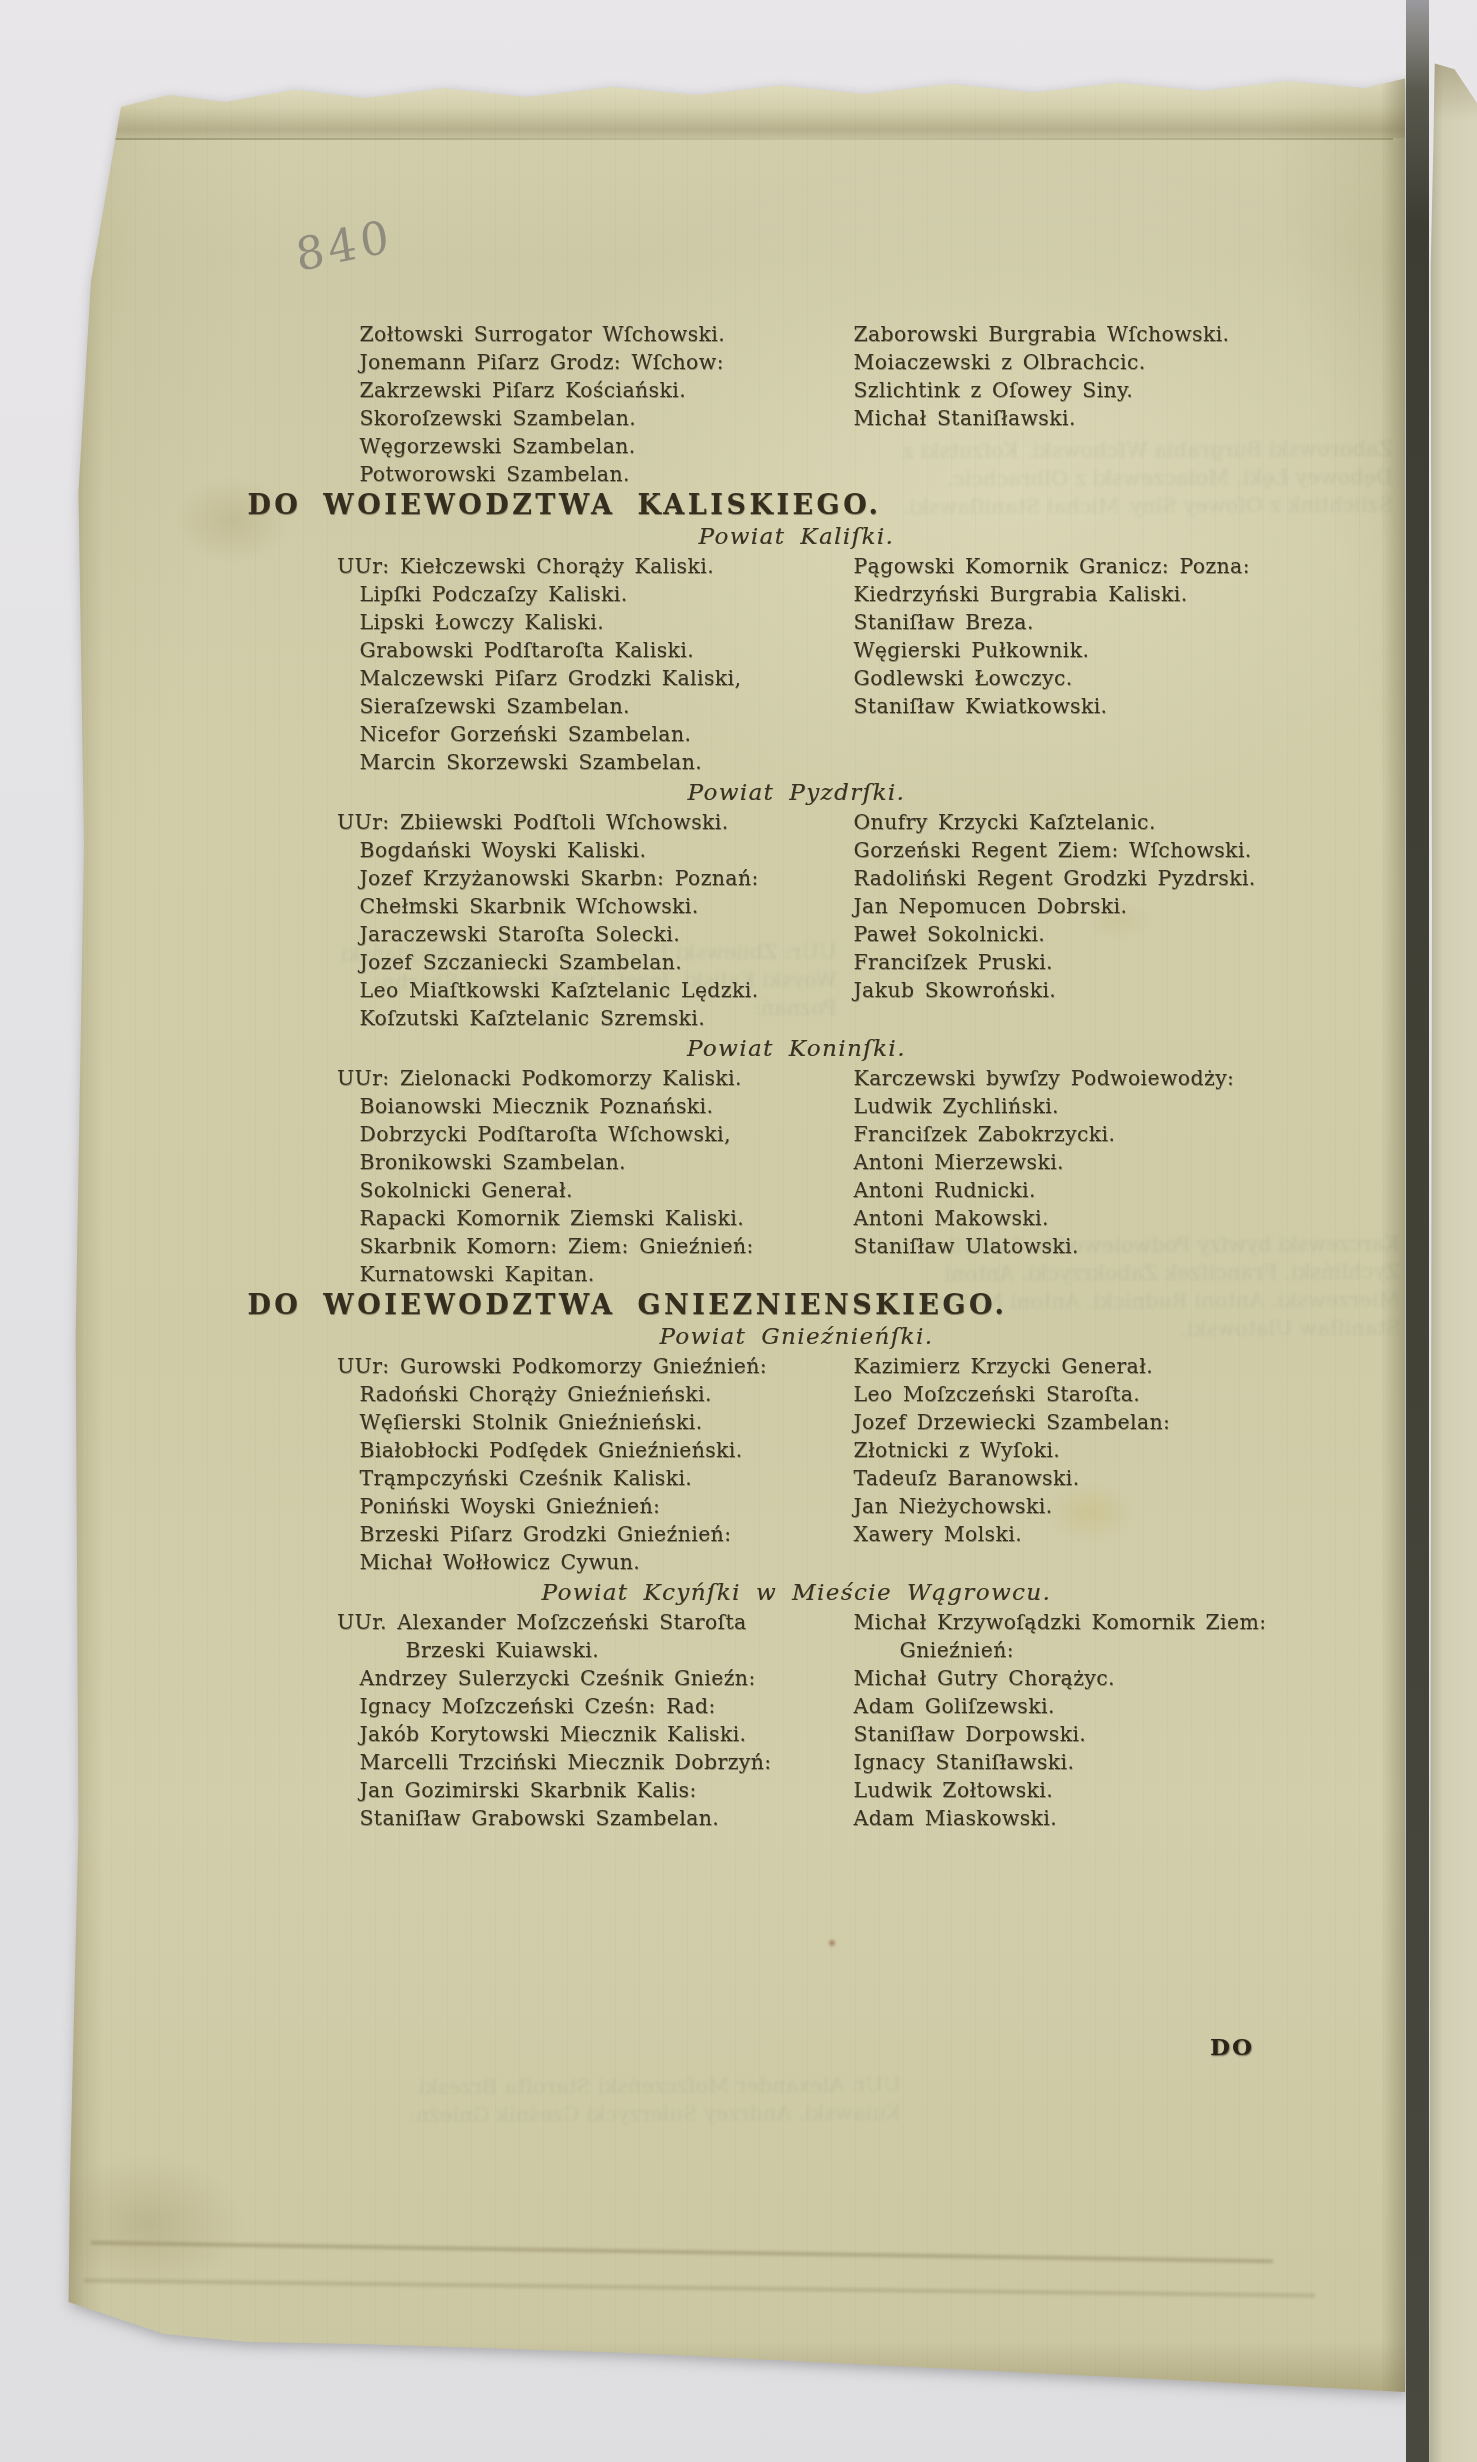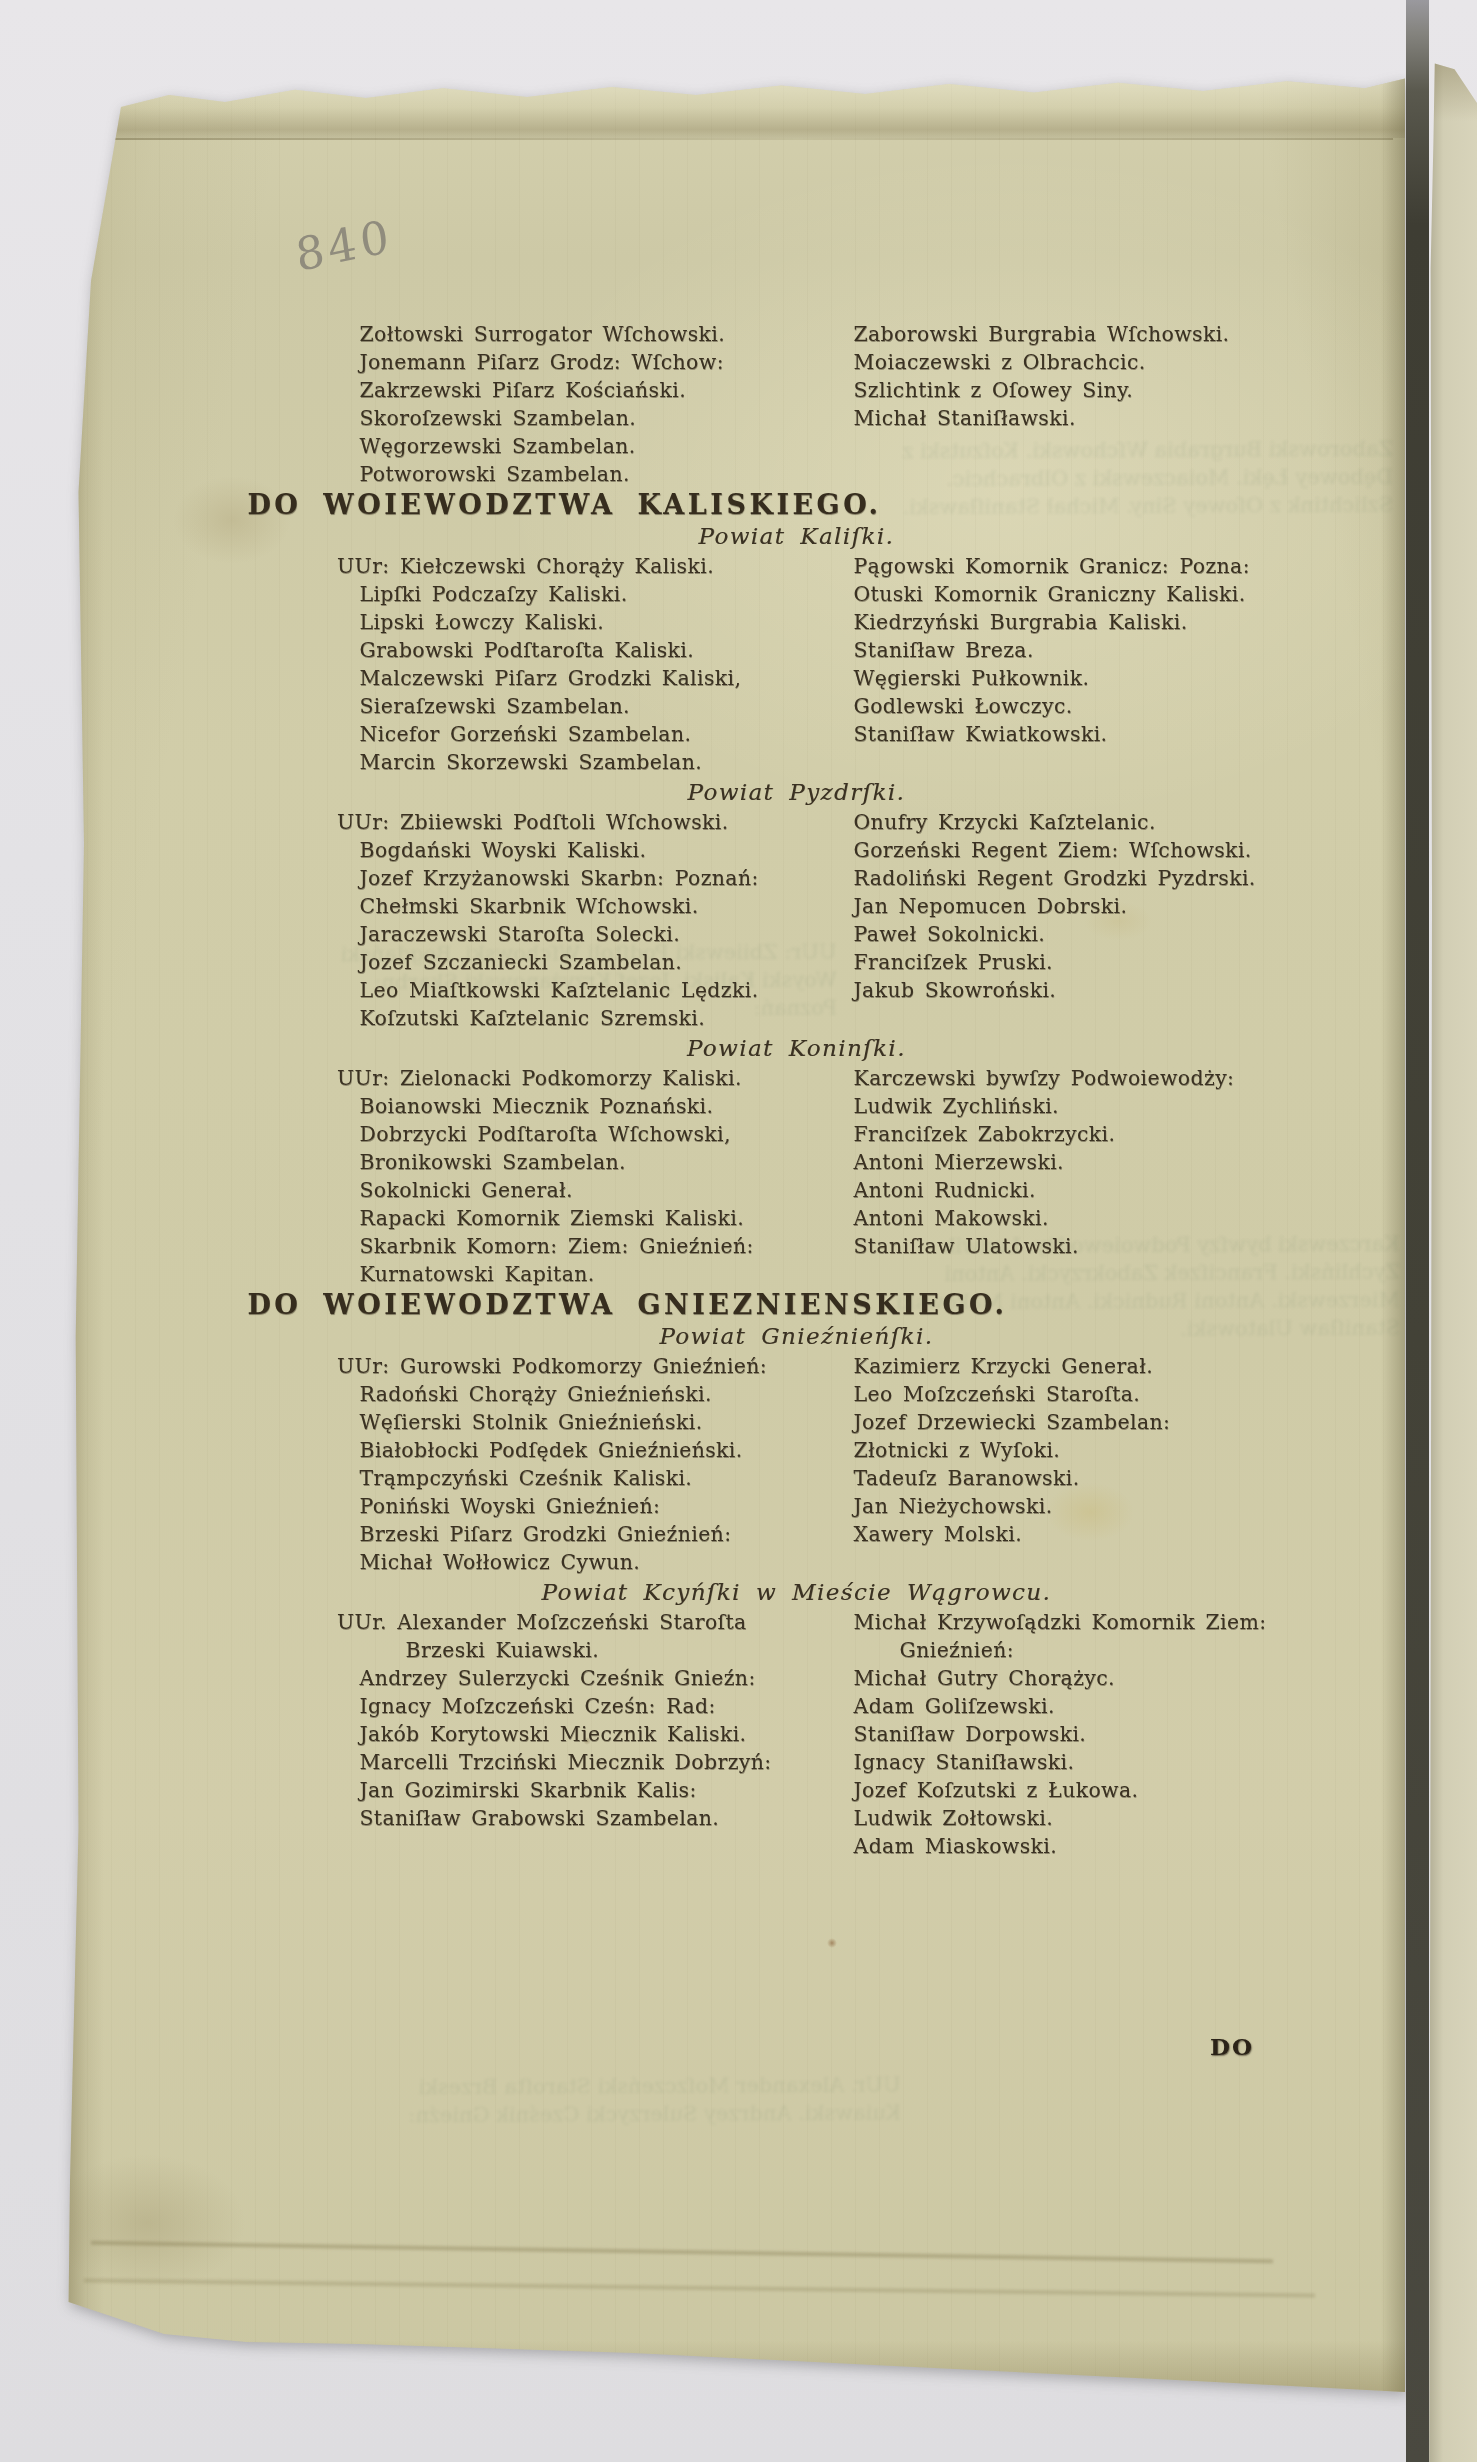--- a/index.html
+++ b/index.html
@@ -134,21 +134,20 @@
               <div class="line">Lipſki Podczaſzy Kaliski.</div>
               <div class="line">Lipski Łowczy Kaliski.</div>
               <div class="line">Grabowski Podſtaroſta Kaliski.</div>
               <div class="line">Malczewski Piſarz Grodzki Kaliski,</div>
               <div class="line">Sieraſzewski Szambelan.</div>
               <div class="line">Nicefor Gorzeński Szambelan.</div>
               <div class="line">Marcin Skorzewski Szambelan.</div>
             </div>
             <div class="col right">
               <div class="line">Pągowski Komornik Granicz: Pozna:</div>
-              <div class="line">Otuski Komornik Graniczny Kaliski.</div>
               <div class="line">Kiedrzyński Burgrabia Kaliski.</div>
               <div class="line">Staniſław Breza.</div>
               <div class="line">Węgierski Pułkownik.</div>
               <div class="line">Godlewski Łowczyc.</div>
               <div class="line">Staniſław Kwiatkowski.</div>
             </div>
           </div>
         </div>
         <div class="sec s2">
           <div class="pow">Powiat Pyzdrſki.</div>
@@ -236,21 +235,20 @@
               <div class="line">Jan Gozimirski Skarbnik Kalis:</div>
               <div class="line">Staniſław Grabowski Szambelan.</div>
             </div>
             <div class="col right">
               <div class="line">Michał Krzywoſądzki Komornik Ziem:</div>
               <div class="line cont">Gnieźnień:</div>
               <div class="line">Michał Gutry Chorążyc.</div>
               <div class="line">Adam Goliſzewski.</div>
               <div class="line">Staniſław Dorpowski.</div>
               <div class="line">Ignacy Staniſławski.</div>
-              <div class="line">Jozef Koſzutski z Łukowa.</div>
               <div class="line">Ludwik Zołtowski.</div>
               <div class="line">Adam Miaskowski.</div>
             </div>
           </div>
         </div>
       </div>
     <div class="catchword">DO</div>
   <div class="ghost" aria-hidden="true" style="left: 795px; top: 366px;">Zaborowski Burgrabia Wſchowski. Koſzutski z Dębowey Łęki. Moiaczewski z Olbrachcic. Szlichtink z Oſowey Siny. Michał Staniſławski.</div>
       <div class="ghost" aria-hidden="true" style="left: 239px; top: 869px;">UUr: Zbiiewski Podſtoli Wſchowski. Bogdański Woyski Kaliski. Jozef Krzyżanowski Skarbn: Poznań:</div>
       <div class="ghost" aria-hidden="true" style="left: 802px; top: 1161px;">Karczewski bywſzy Podwoiewodży: Ludwik Zychliński. Franciſzek Zabokrzycki. Antoni Mierzewski. Antoni Rudnicki. Antoni Makowski. Staniſław Ulatowski.</div>

